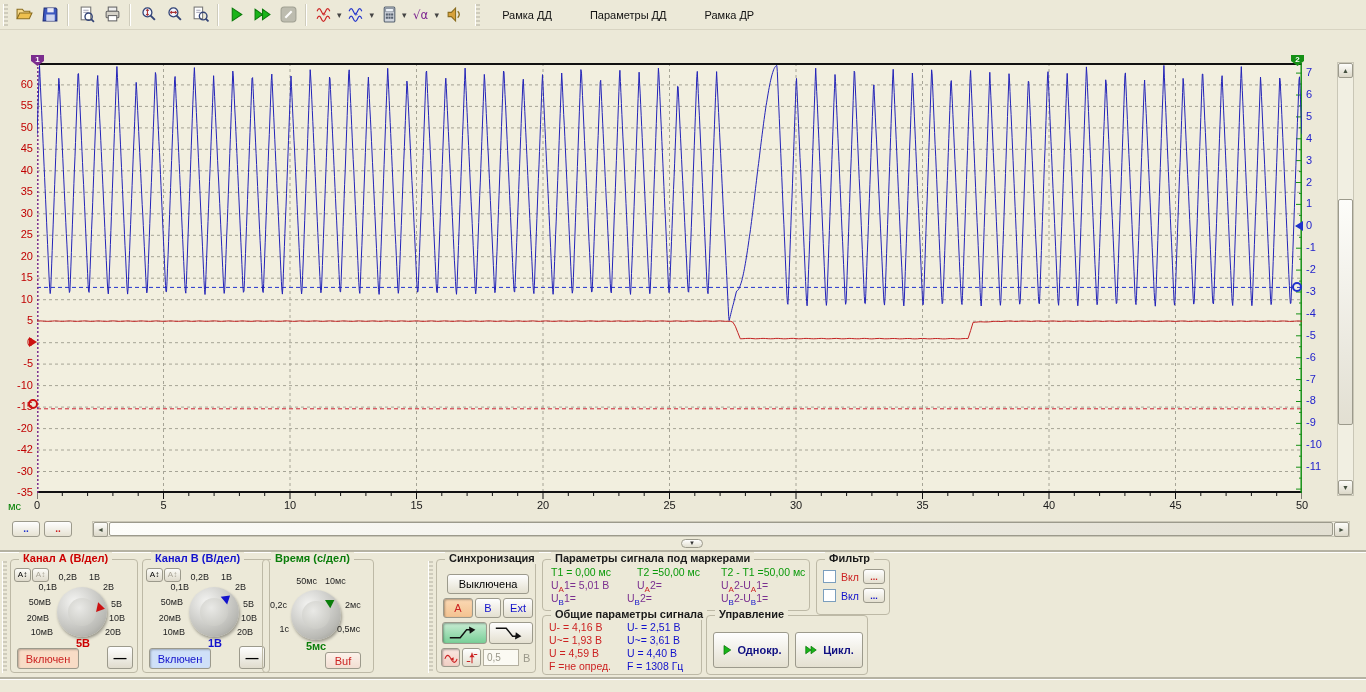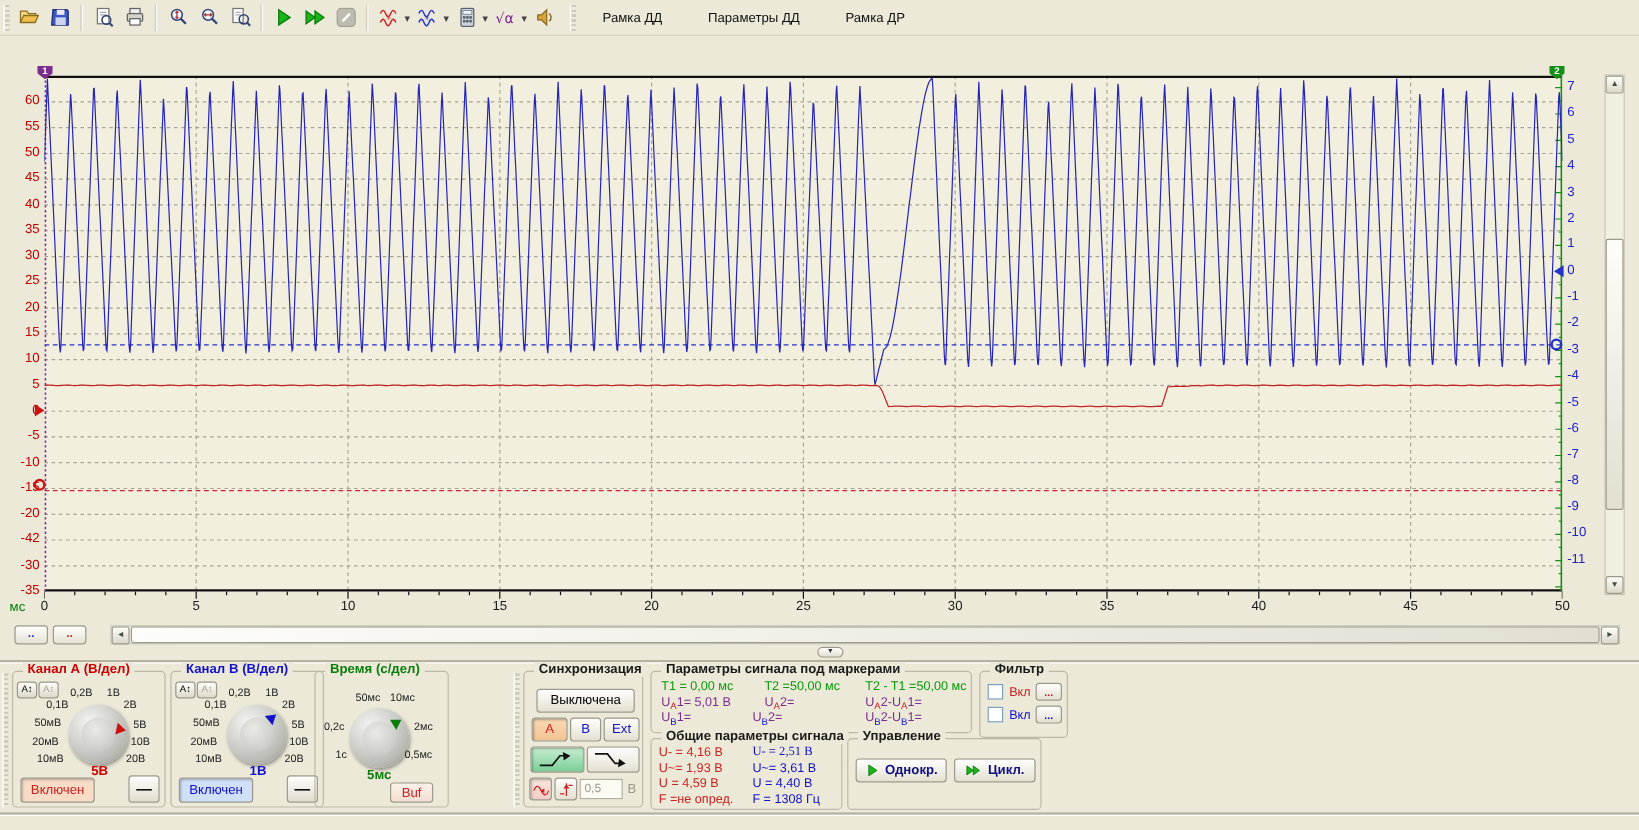--- a/index.html
+++ b/index.html
@@ -50,21 +50,21 @@
   .klabels span{position:absolute;font-size:9px;color:#222;white-space:nowrap;}
   .kval{position:absolute;font-weight:bold;font-size:11px;text-align:center;width:40px;}
   .pwr{position:absolute;left:6px;top:88px;width:62px;height:21px;border:1px solid #9c9a8c;border-radius:3px;box-shadow:inset 1px 1px 2px rgba(0,0,0,.25);font-size:11px;cursor:pointer;padding:0;}
   .minusb{position:absolute;left:96px;top:86px;width:26px;height:23px;border:1px solid #9c9a8c;border-radius:3px;background:linear-gradient(#fefefe,#e0dccd);font-weight:bold;font-size:13px;cursor:pointer;padding:0;}
   .btn{border:1px solid #9c9a8c;border-radius:3px;background:linear-gradient(#fefefe,#e4e0d0);cursor:pointer;font-size:11px;padding:0;}
   .btn.sel{box-shadow:inset 1px 1px 2px rgba(0,0,0,.3);}
   .prm{position:absolute;white-space:nowrap;font-size:10.5px;}
   .prm sub{font-size:8px;}
   .chk{position:absolute;width:13px;height:13px;border:1px solid #7b9ebd;background:#fff;cursor:pointer;}
   .dots{position:absolute;width:22px;height:15px;border:1px solid #9c9a8c;border-radius:3px;background:linear-gradient(#fefefe,#e4e0d0);font-size:9px;font-weight:bold;line-height:6px;cursor:pointer;padding:0;}
-  .gobtn{position:absolute;top:16px;height:20px;border:1px solid #9c9a8c;border-radius:3px;background:linear-gradient(#fefefe,#e4e0d0);cursor:pointer;font-weight:bold;color:#101082;font-size:11px;display:flex;align-items:center;justify-content:center;gap:5px;padding:4px 6px;}
+  .gobtn{position:absolute;top:16px;height:36px;border:1px solid #9c9a8c;border-radius:3px;background:linear-gradient(#fefefe,#e4e0d0);cursor:pointer;font-weight:bold;color:#101082;font-size:11px;display:flex;align-items:center;justify-content:center;gap:5px;padding:4px 6px;}
   .vgrip{position:absolute;top:8px;width:5px;height:112px;background:repeating-linear-gradient(180deg,#cfccbc 0 2px,transparent 2px 4px);border-left:1px solid #fff;}
   .statusbar{position:absolute;left:0;top:679px;width:1366px;height:13px;background:#ece9d8;border-top:1px solid #fff;box-shadow:0 -2px 0 #b5b2a2;}
   .edgeicon svg{display:block;margin:auto;}
   input.lvl{position:absolute;border:1px solid #b4b0a0;background:#fbfaf3;color:#9a988a;font-size:10px;padding:1px 3px;font-family:"Liberation Sans",sans-serif;}
 </style>
 </head>
 <body>
 
 <div class="app">
 
@@ -580,21 +580,21 @@
         </div>
     </div>
 
     <div class="gb" style="left:542px;top:62px;width:160px;height:60px">
       <span class="ttl">Общие параметры сигнала</span>
       <div id="gcols">
           <span class="prm" style="left: 6px; top: 5px; color: rgb(204, 34, 34);">U- = 4,16 В</span>
           <span class="prm" style="left: 6px; top: 18px; color: rgb(204, 34, 34);">U~= 1,93 В</span>
           <span class="prm" style="left: 6px; top: 31px; color: rgb(204, 34, 34);">U = 4,59 В</span>
           <span class="prm" style="left: 6px; top: 44px; color: rgb(204, 34, 34);">F =не опред.</span>
-          <span class="prm" style="left: 84px; top: 5px; color: rgb(18, 18, 204); font-family: Liberation Serif, serif;">U- = 2,51 В</span>
+          <span class="prm" style="left: 84px; top: 5px; color: rgb(18, 18, 204);">U- = 2,51 В</span>
           <span class="prm" style="left: 84px; top: 18px; color: rgb(18, 18, 204);">U~= 3,61 В</span>
           <span class="prm" style="left: 84px; top: 31px; color: rgb(18, 18, 204);">U = 4,40 В</span>
           <span class="prm" style="left: 84px; top: 44px; color: rgb(18, 18, 204);">F = 1308 Гц</span>
         </div>
     </div>
 
     <div class="gb" style="left:706px;top:62px;width:162px;height:60px">
       <span class="ttl">Управление</span>
       <button class="gobtn" style="left:6px;width:76px">
         <svg width="12" height="12" viewBox="0 0 16 16">

